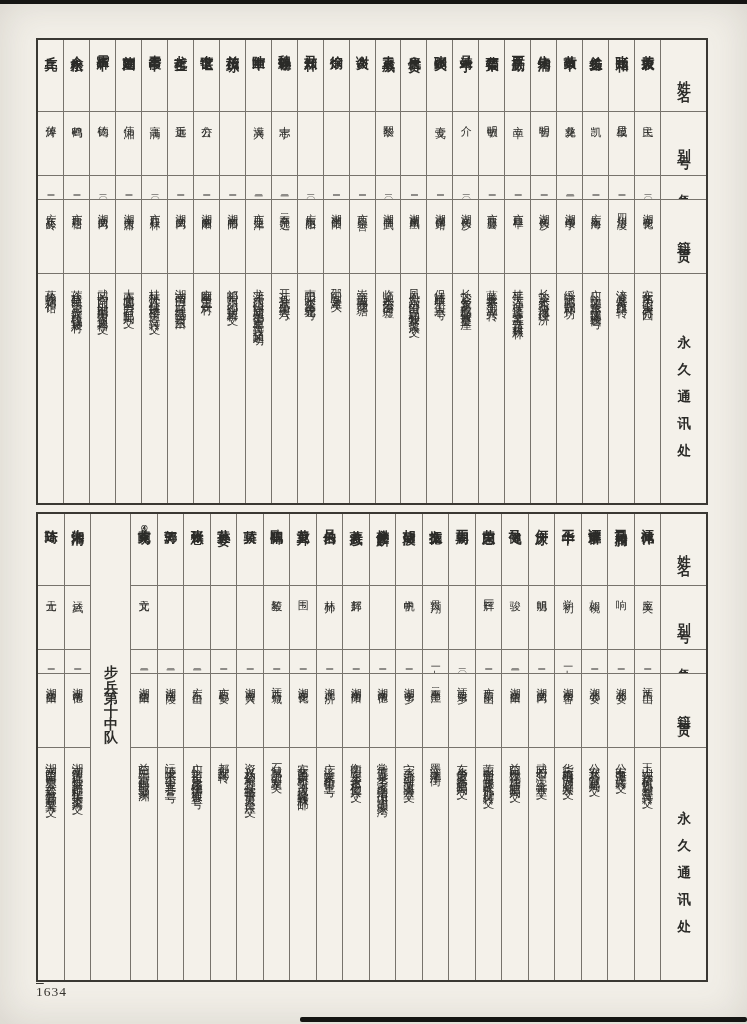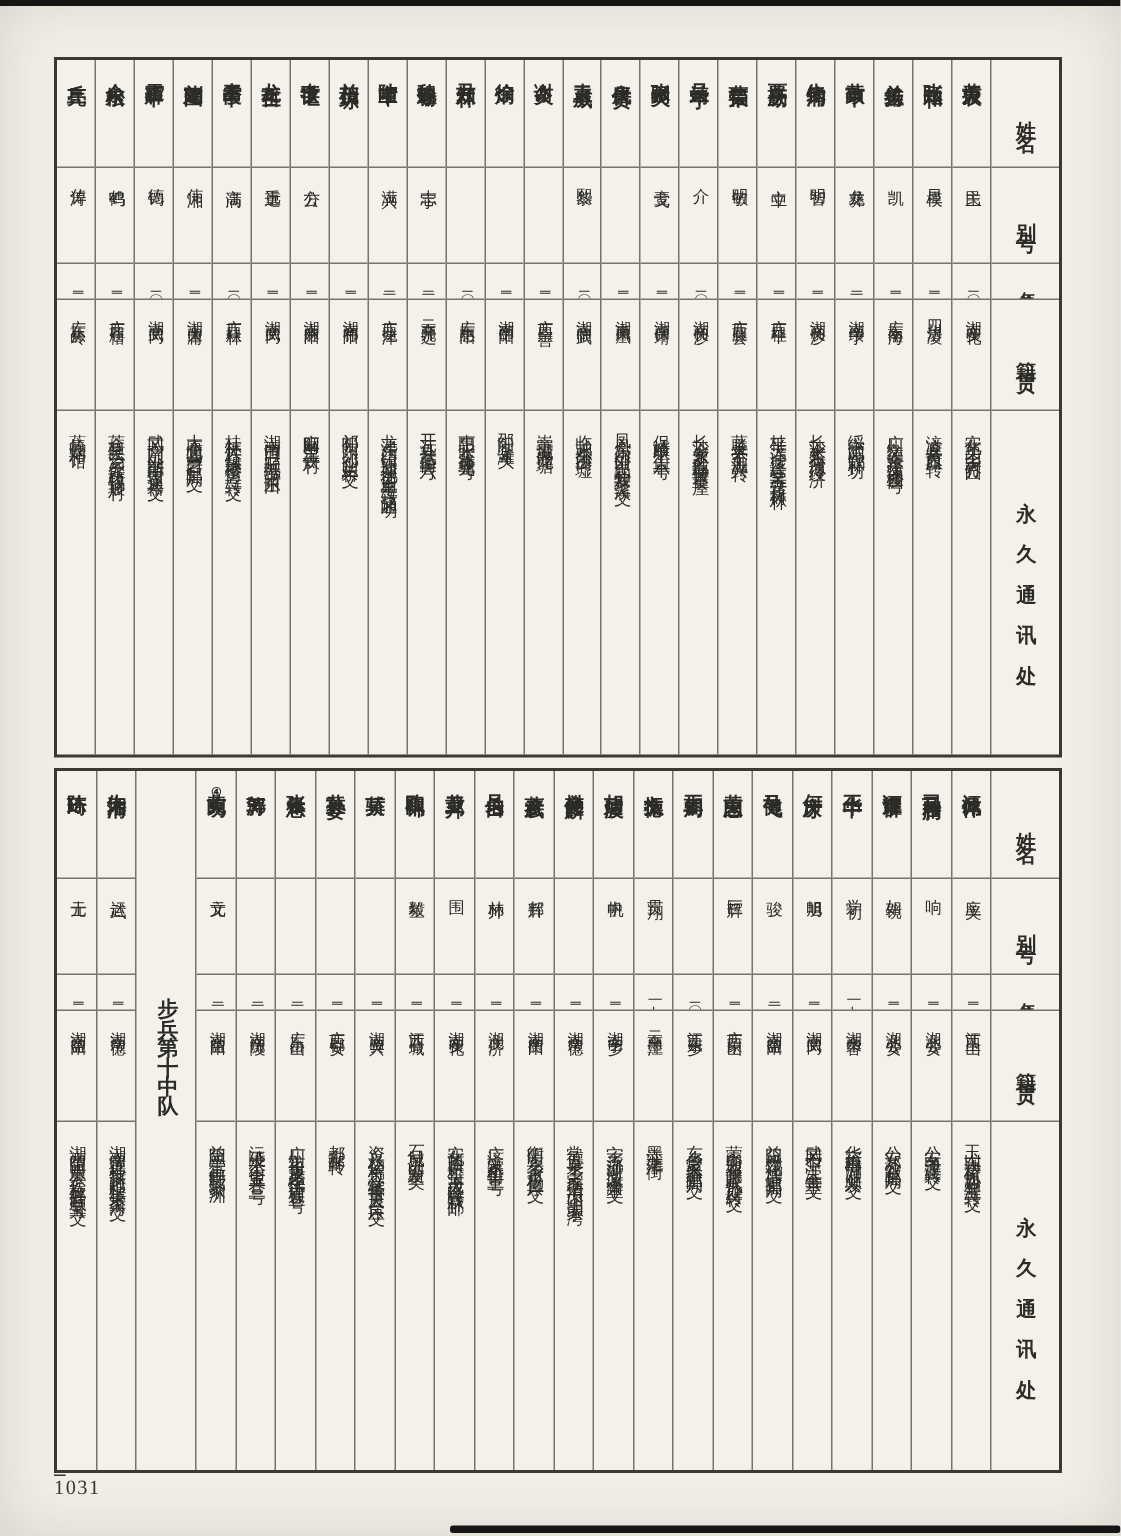--- a/index.html
+++ b/index.html
@@ -909,14 +909,14 @@
         </div>
         <div class="cell native">
           <span class="vtxt">湖南益阳</span>
         </div>
         <div class="cell addr">
           <span class="vtxt">湖南益阳八里罗公桥郭晋顺宝号交</span>
         </div>
       </div>
     </div>
 
-  <div class="pagenum">1031</div>
+  <div class="pagenum">1634</div>
 </div>
 
 </body></html>

